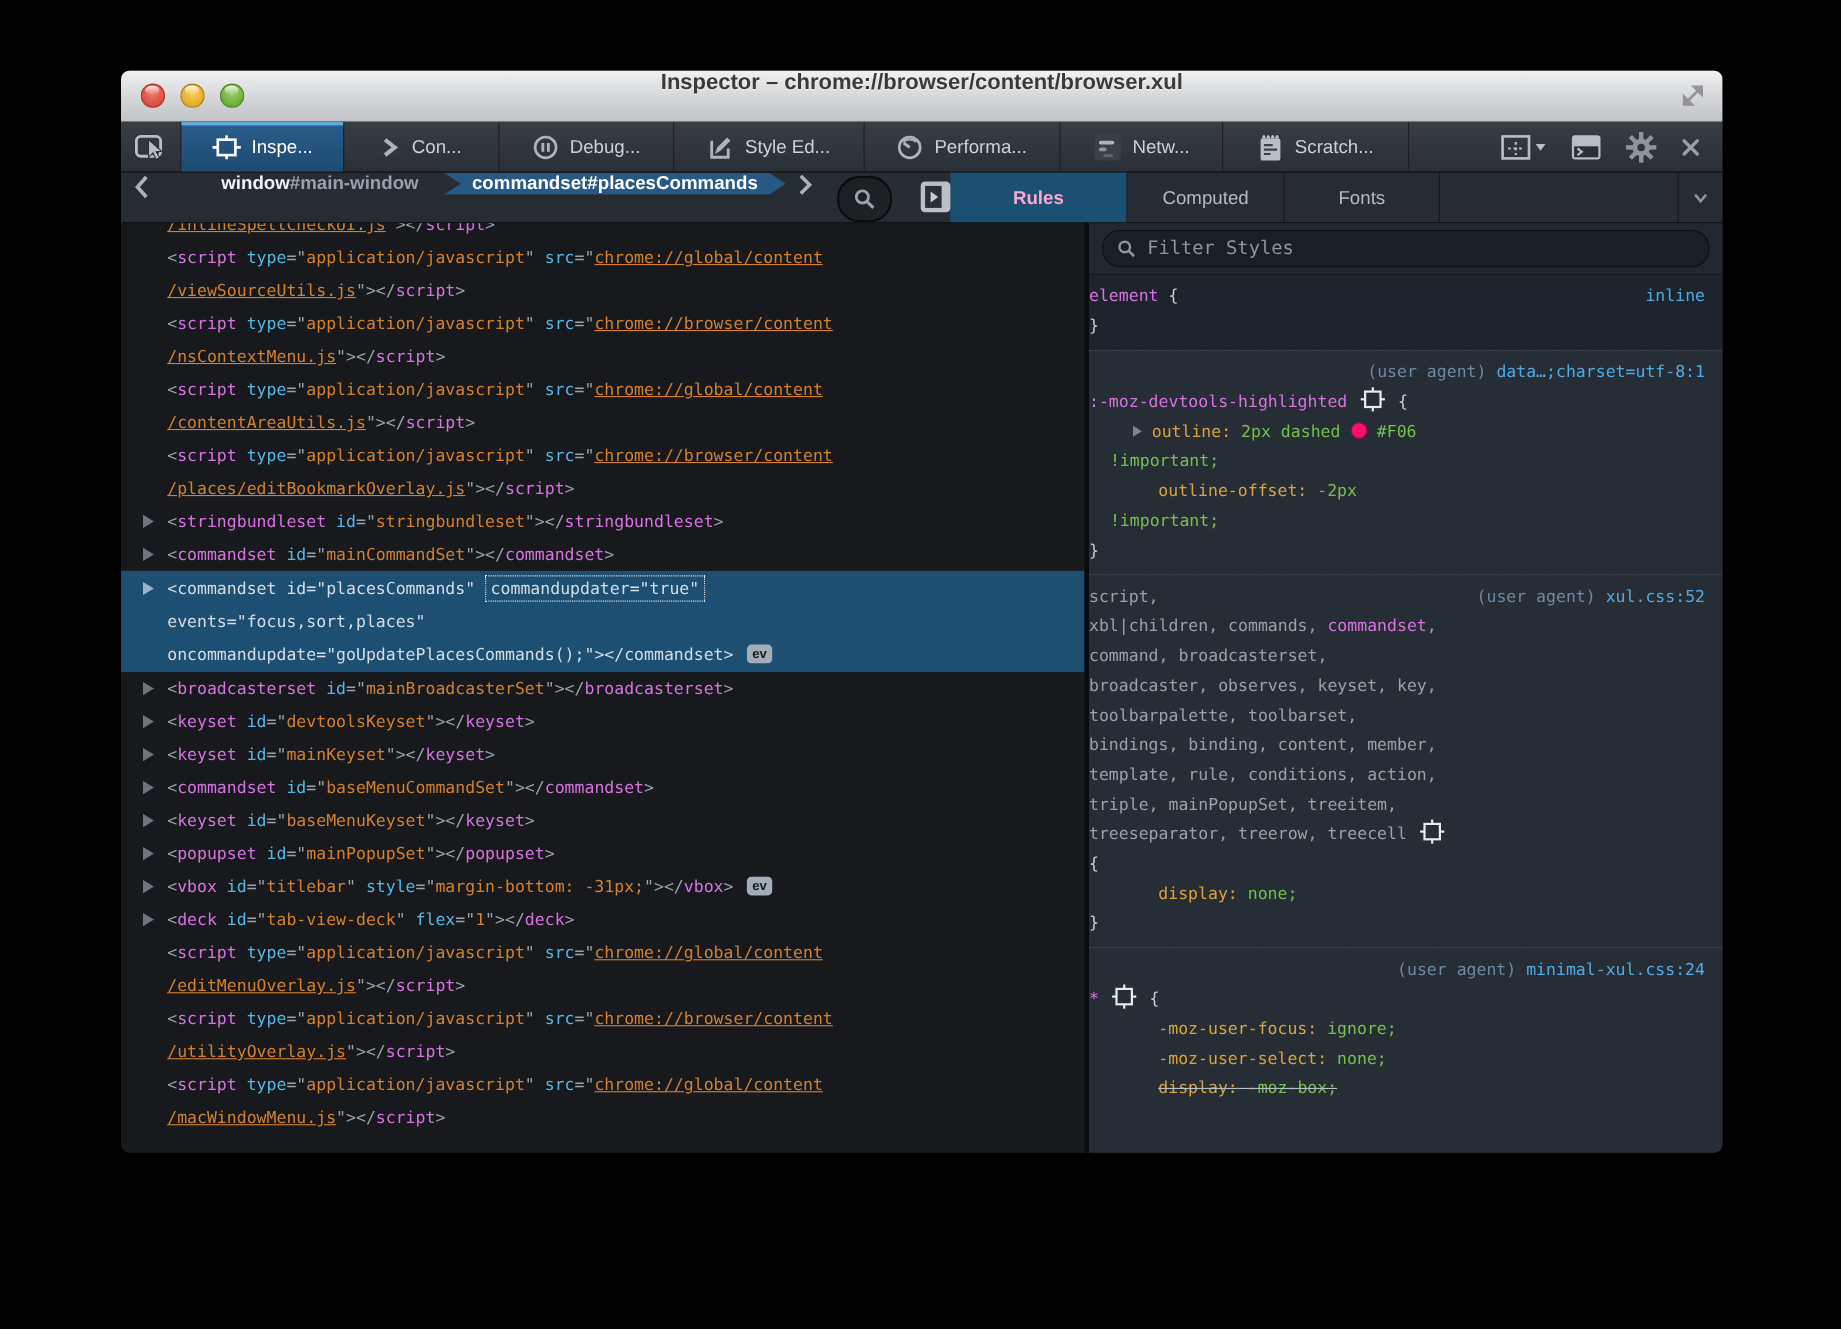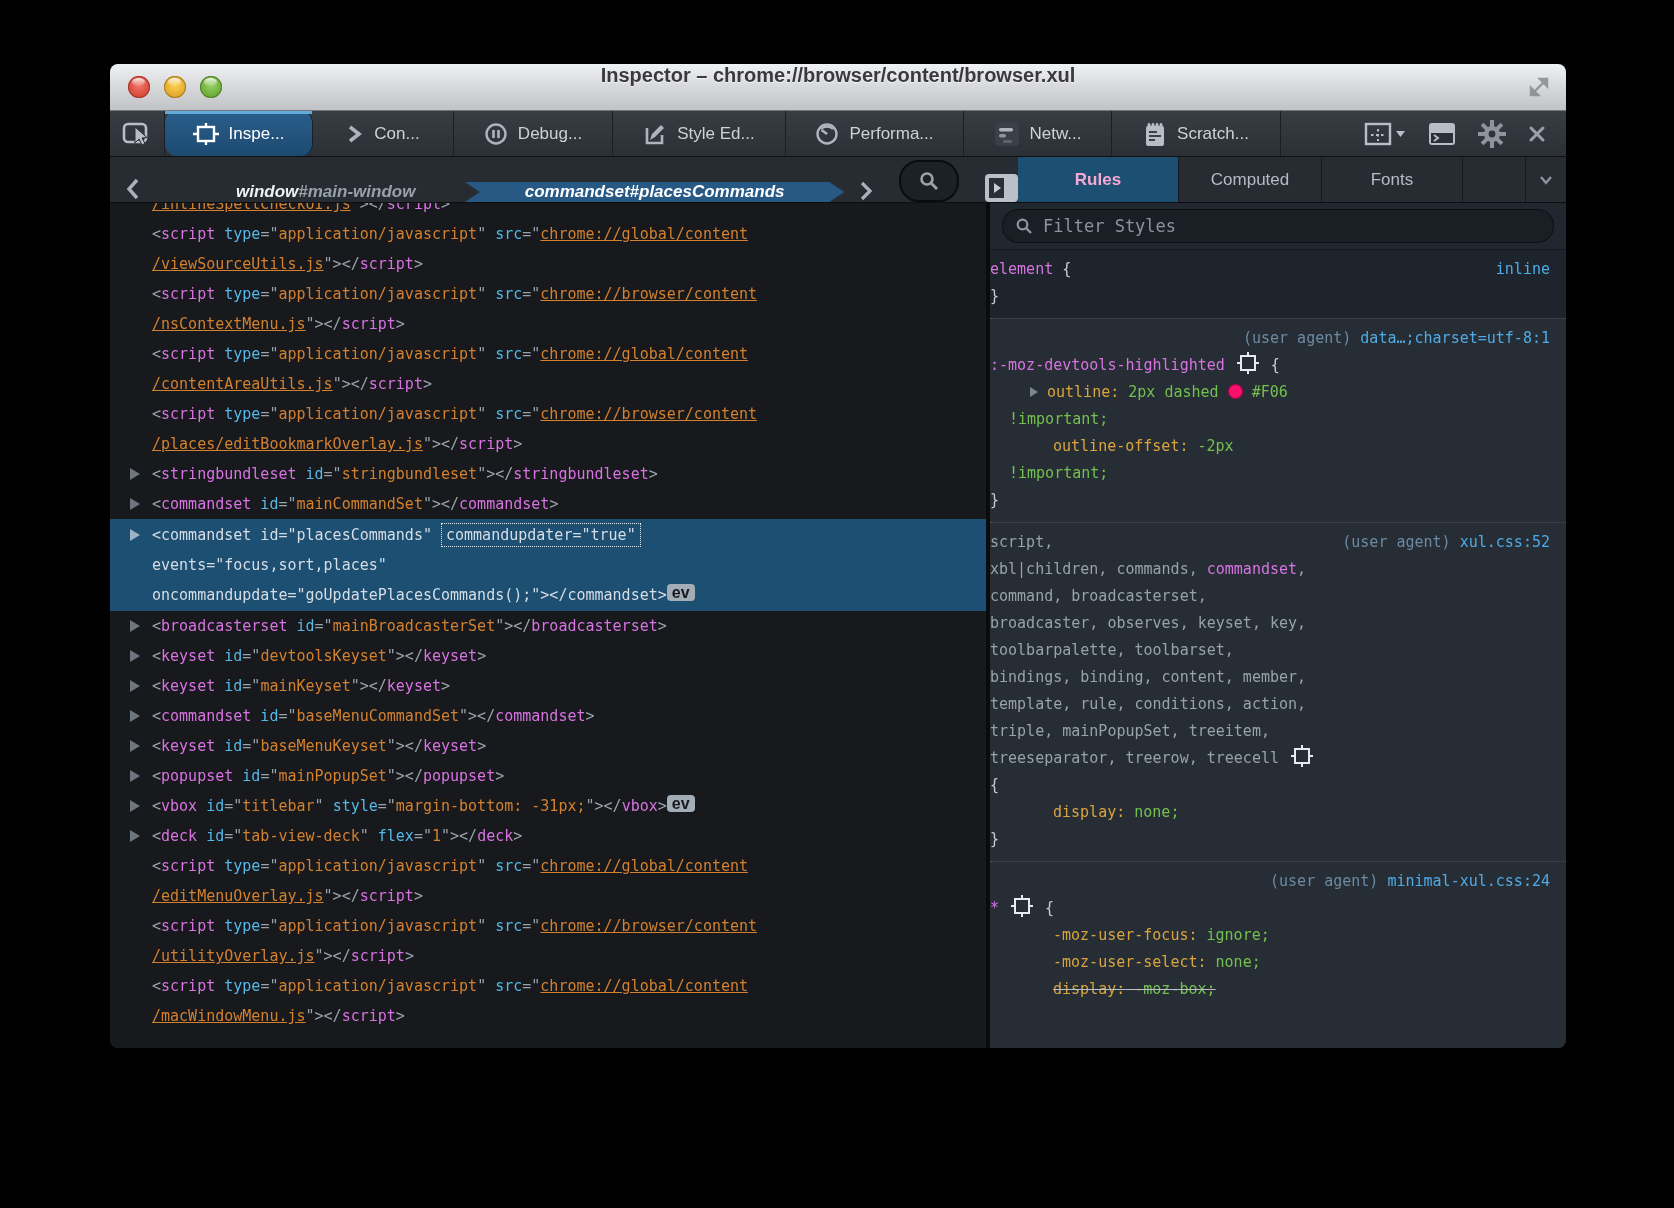--- a/index.html
+++ b/index.html
@@ -21,29 +21,29 @@
   .wtitle{flex:1;text-align:center;font-size:20px;font-weight:600;color:#3a3a3c;
           text-shadow:0 1px 0 rgba(255,255,255,.6);}
   .grip{position:absolute;right:14px;top:10px;opacity:.75;}
   
   .toolbar{height:45px;background:linear-gradient(#383d43,#2b3036);border-bottom:1px solid #0e1013;
            display:flex;align-items:stretch;}
   .pickbtn{width:54px;display:flex;align-items:center;justify-content:center;border-right:1px solid #1b1e22;}
   .ttab{display:flex;align-items:center;justify-content:center;gap:10px;border-right:1px solid #1b1e22;
         color:#ccd2d8;font-size:17px;white-space:nowrap;}
   .ttab .ticon{display:flex;align-items:center;}
-  .ttab.active{background:linear-gradient(#2b5e8d,#1c4a70);position:relative;color:#fff;border-radius:12px;}
+  .ttab.active{background:linear-gradient(#2b5e8d,#1c4a70);position:relative;color:#fff;}
   .ttab.active::before{content:"";position:absolute;left:0;right:0;top:0;height:3px;background:#64abdd;}
   .t-insp{width:147px}.t-cons{width:140px}.t-debug{width:158px}.t-style{width:172px}
   .t-perf{width:177px}.t-net{width:147px}.t-scratch{width:168px}
   .tool-icons{flex:1;display:flex;align-items:center;justify-content:flex-end;gap:22px;padding-right:20px;}
   .iconbtn{display:flex;align-items:center;justify-content:center;}
   
   .strip{height:45px;display:flex;background:#272c32;border-bottom:1px solid #0c0e10;}
-  .strip-left{width:908px;display:flex;align-items:flex-end;position:relative;font-style:italic;}
+  .strip-left{width:754px;display:flex;align-items:flex-start;position:relative;}
   .navbtn{width:48px;display:flex;align-items:center;justify-content:center;}
   .crumb{display:flex;align-items:center;justify-content:center;font-size:17px;white-space:nowrap;}
   .crumb1{width:300px;margin-left:24px;}
   .crumb1 .ctag{color:#eef2f6;font-weight:700;}
   .crumb1 .cid{color:#97a1ab;font-weight:700;}
   .crumb2{width:392px;background:#275984;color:#fff;font-weight:700;margin-left:-6px;
           clip-path:polygon(0 0,calc(100% - 15px) 0,100% 50%,calc(100% - 15px) 100%,0 100%,15px 50%);}
   .crumb2 .ctag,.crumb2 .cid{color:#fff;}
   .fwdbtn{width:44px;display:flex;align-items:center;justify-content:center;}
   .searchpill{width:58px;height:38px;margin:3px 0 0 12px;border-radius:20px;background:#1c2126;
@@ -67,22 +67,22 @@
   .rulespanel{flex:1;background:#272d34;display:flex;flex-direction:column;overflow:hidden;}
   
   .mline{padding-left:42px;position:relative;white-space:pre;}
   .mk-exp{position:absolute;left:20px;top:50%;transform:translateY(-50%);width:0;height:0;
           border-left:10px solid #6d767f;border-top:6px solid transparent;border-bottom:6px solid transparent;}
   .tk-p{color:#99a3ad;}
   .tk-t{color:#d873e2;}
   .tk-a{color:#54b9e8;}
   .tk-v{color:#d3812f;}
   .tk-l{color:#d3812f;text-decoration:underline;}
-  .tk-ev{display:inline-block;background:#a3adb7;color:#16191d;font-size:16px;font-weight:700;
-         border-radius:4px;line-height:17px;padding:0 5px;vertical-align:2px;
+  .tk-ev{display:inline-block;background:#a3adb7;color:#16191d;font-size:12px;font-weight:700;
+         border-radius:4px;line-height:17px;padding:0 5px;margin-left:12px;vertical-align:2px;
          font-family:"Liberation Sans",sans-serif;}
   .tk-box{border:1px dotted #e2e8ee;padding:2px 4px;}
   .sel-block{background:#1d4f73;padding:1px 0;}
   .sel-block .tk-p,.sel-block .tk-t,.sel-block .tk-a,.sel-block .tk-v,.sel-block .tk-l{color:#d6dde4;text-decoration:none;}
   .sel-block .mk-exp{border-left-color:#9cb3c5;}
   
   .filterrow{height:46px;background:#21272e;border-bottom:1px solid #14171b;display:flex;align-items:center;}
   .filterbox{flex:1;margin:0 12px;height:32px;border-radius:16px;background:#1a1f25;border:1px solid #0d1013;
              display:flex;align-items:center;padding:0 12px;gap:8px;}
   .filterbox input{background:transparent;border:none;outline:none;color:#8b959f;font-size:17px;

